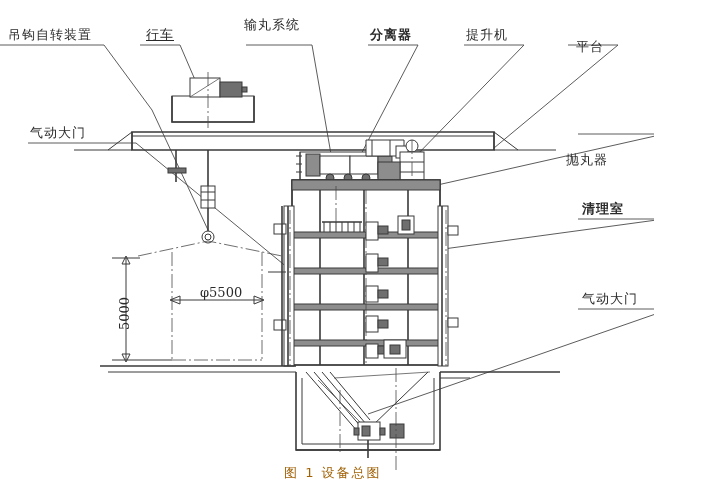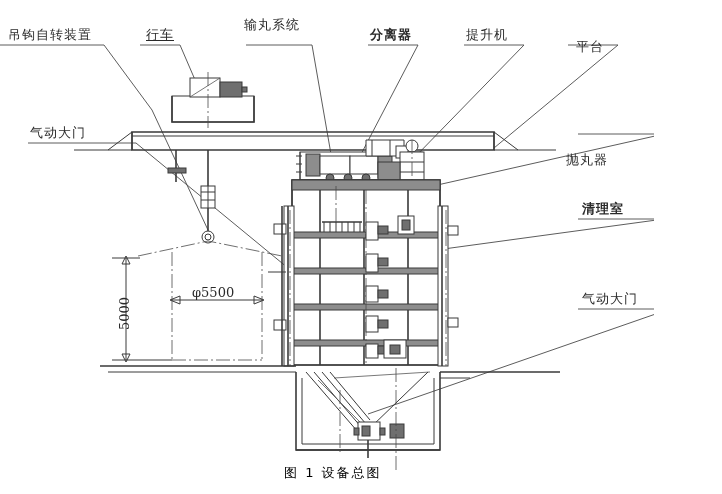--- a/index.html
+++ b/index.html
@@ -43,21 +43,21 @@
     line-height: 1;
   }
   .dim-vert {
     transform-origin: 0 0;
     transform: rotate(-90deg);
   }
   .caption {
     position: absolute;
     font-family: "DejaVu Sans", "Liberation Sans", sans-serif;
     font-size: 13px;
-    color: #000000;
+    color: #a16207;
     white-space: nowrap;
     letter-spacing: 2px;
     line-height: 1;
     text-align: center;
   }
 </style>
 </head>
 <body>
 
 <div id="page">
@@ -293,17 +293,17 @@
   <div class="lbl" style="left:244px; top:18px;">输丸系统</div>
   <div class="lbl" style="left:370px; top:28px;font-weight:bold;">分离器</div>
   <div class="lbl" style="left:466px; top:28px;">提升机</div>
   <div class="lbl" style="left:576px; top:40px;">平台</div>
   <div class="lbl" style="left:30px;  top:126px;">气动大门</div>
   <div class="lbl" style="left:566px; top:117px;margin-top:36px;">抛丸器</div>
   <div class="lbl" style="left:582px; top:202px;font-weight:bold;">清理室</div>
   <div class="lbl" style="left:582px; top:292px;">气动大门</div>
 
   <div class="dim-label dim-vert" style="left:118px; top:330px;">5000</div>
-  <div class="dim-label" style="left:192px; top:286px;">φ5500</div>
+  <div class="dim-label" style="left:200px; top:286px;">φ5500</div>
 
   <div class="caption" style="left:284px; top:466px;">图 1    设备总图</div>
 
 </div>
 
 </body></html>

